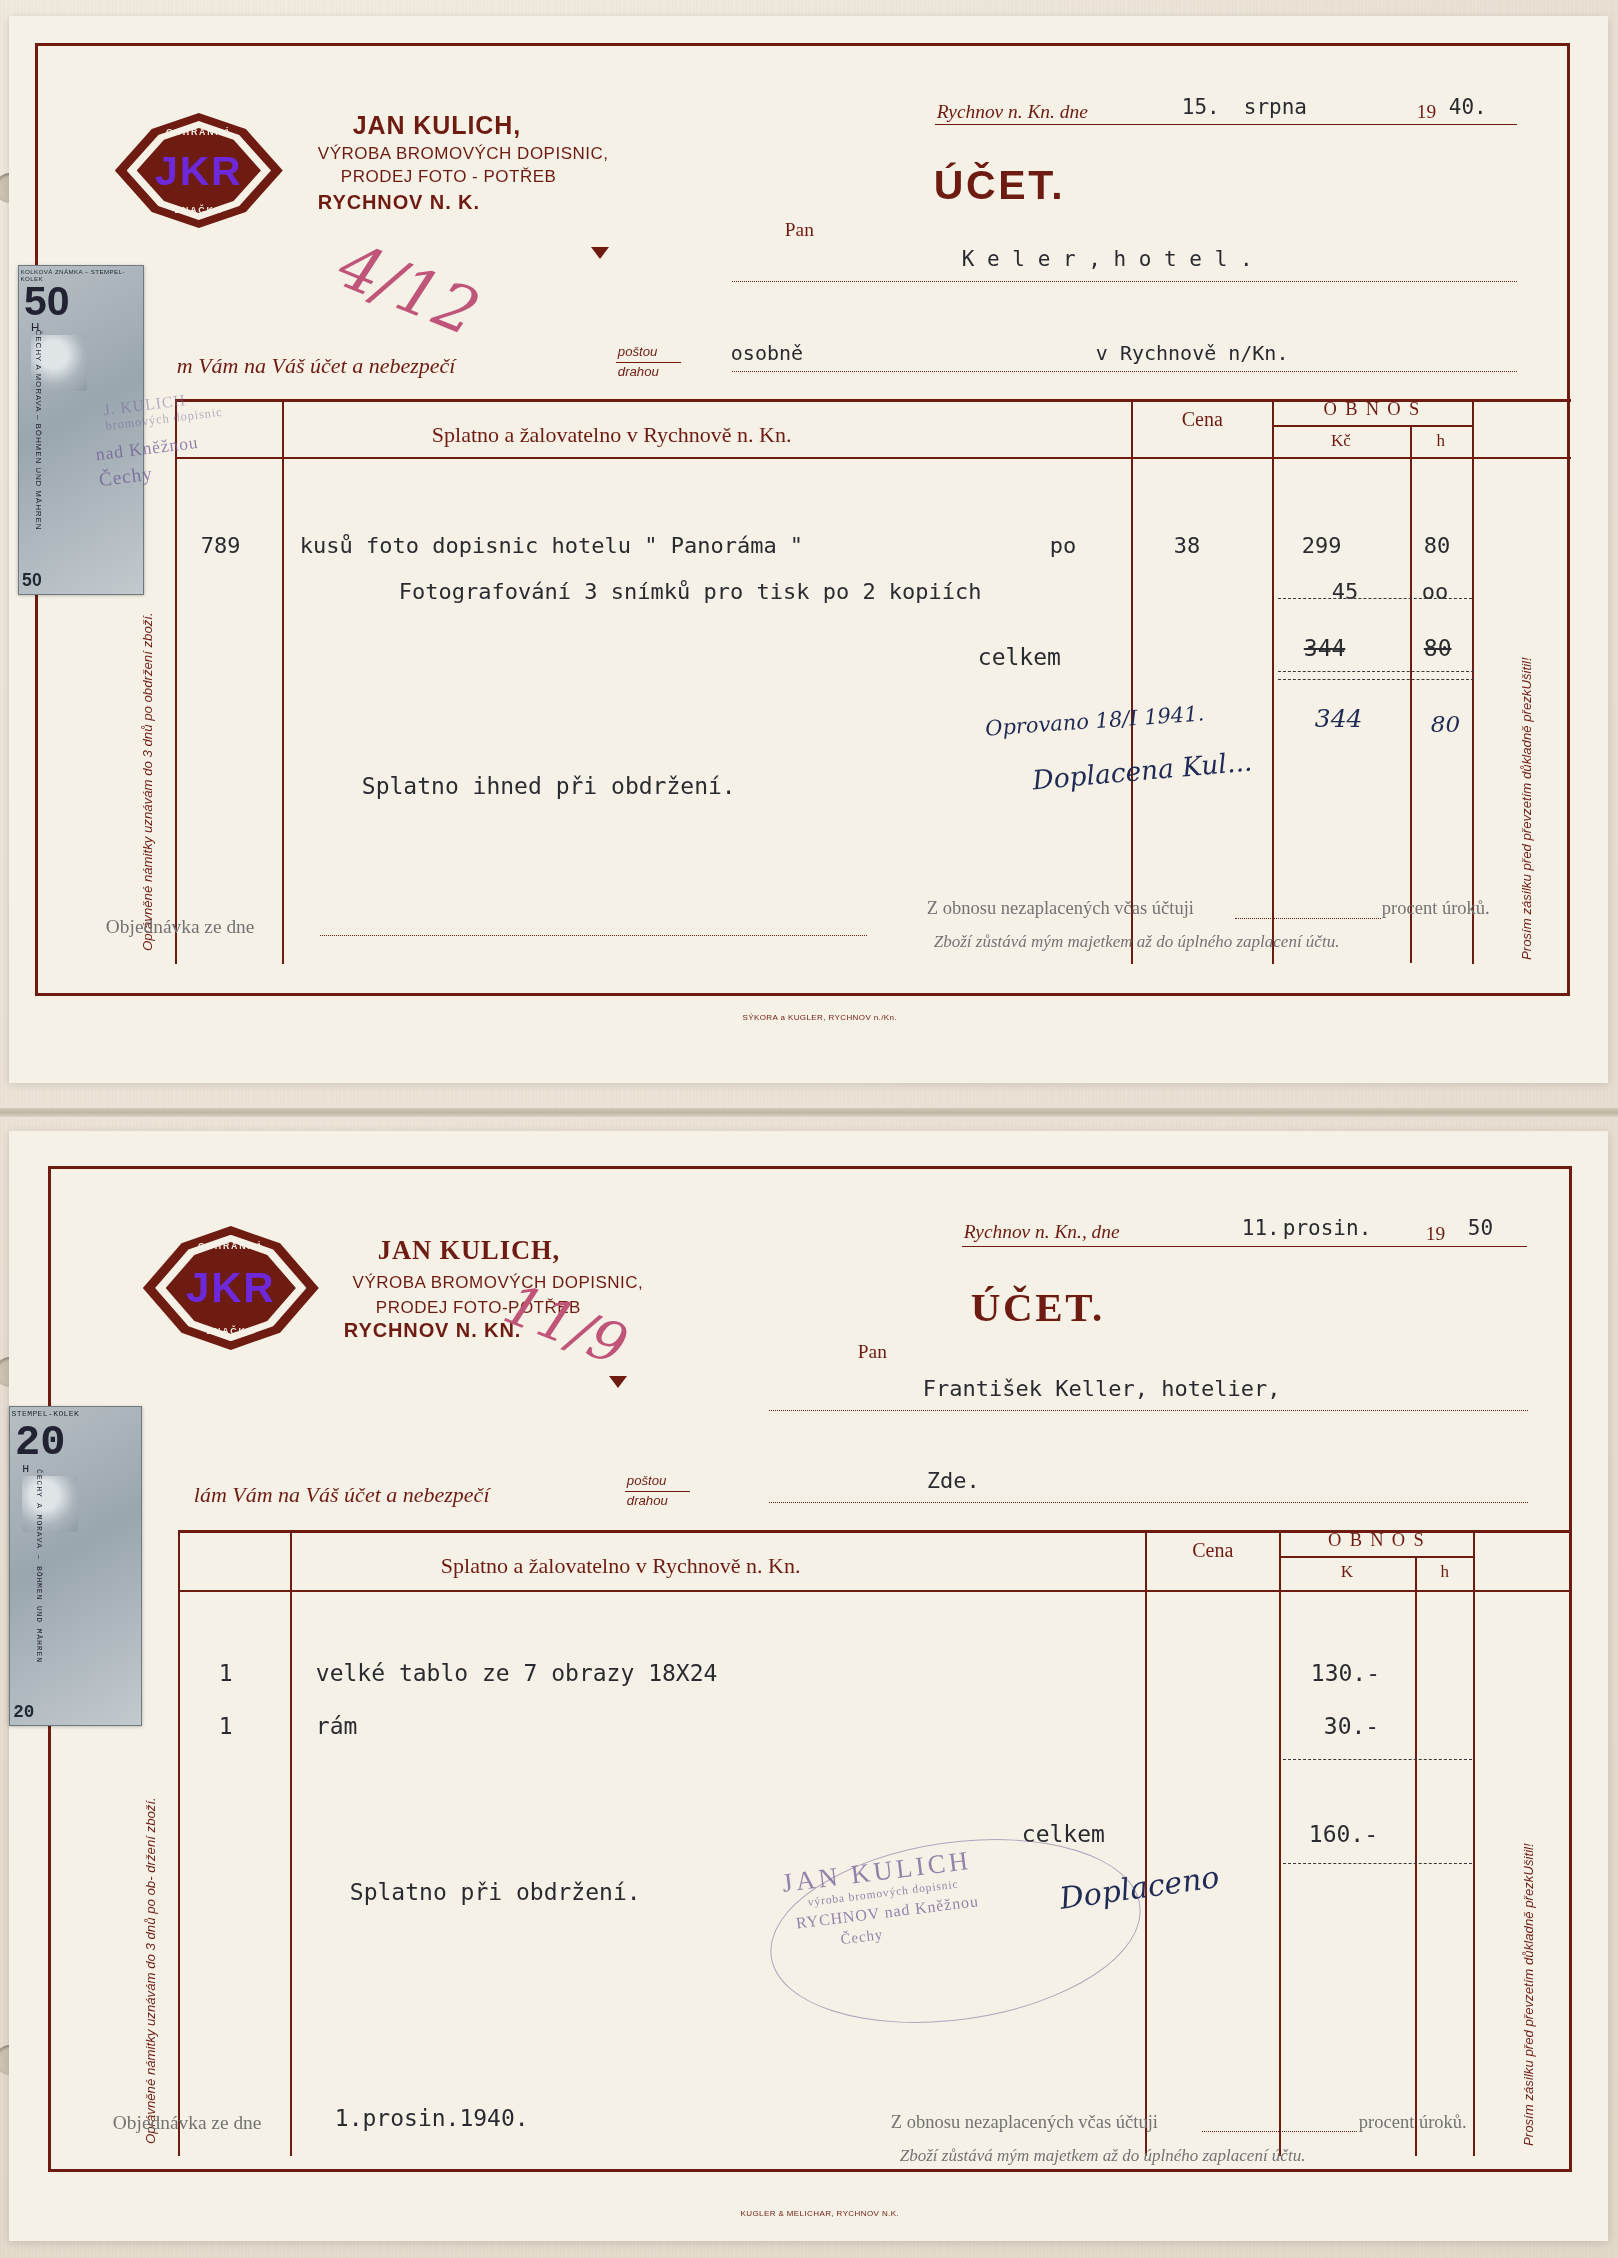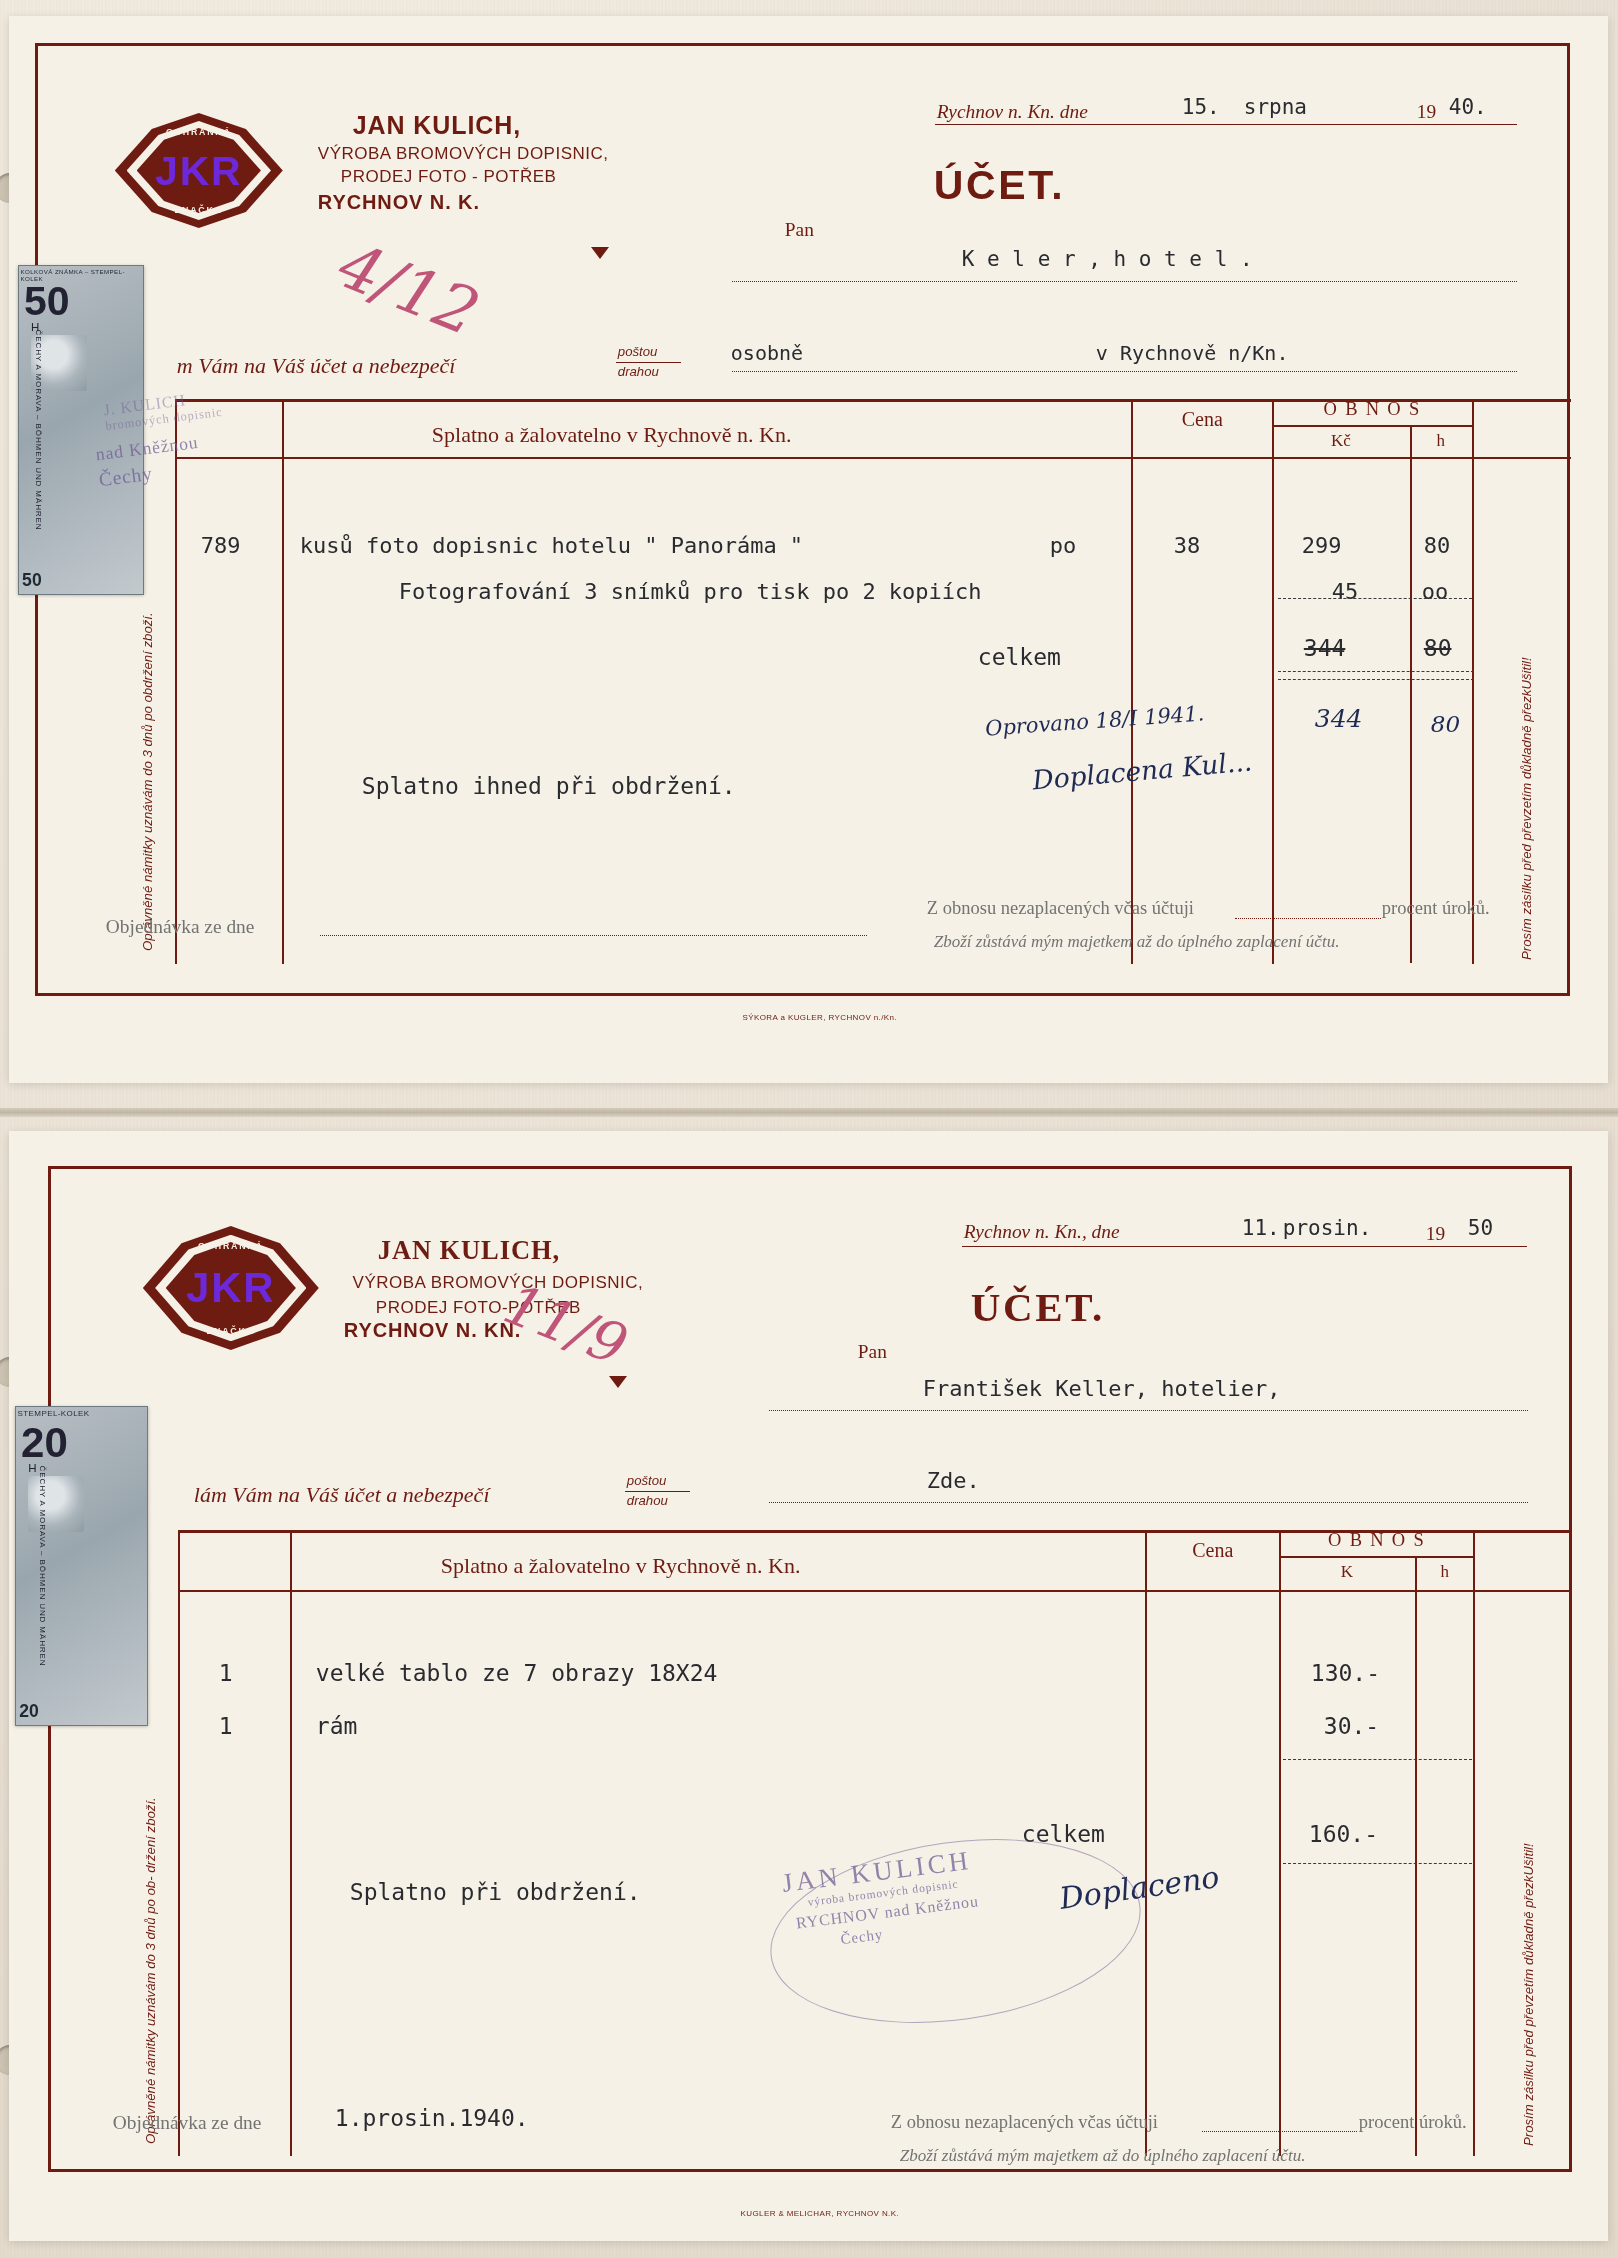--- a/index.html
+++ b/index.html
@@ -386,21 +386,21 @@
   <div class="oval-stamp" style="left:760px;top:711px;width:371px;height:176px;"></div>
 
   <div class="foot" style="position:absolute;left:104px;top:981px;font-size:19.4px;font-family:'Liberation Serif',serif;">Objednávka ze dne</div>
   <div class="tw" style="position:absolute;left:326px;top:974px;font-size:23px;">1.prosin.1940.</div>
   <div class="foot" style="position:absolute;left:882px;top:981px;font-size:18.5px;font-family:'Liberation Serif',serif;">Z obnosu nezaplacených včas účtuji</div>
   <div class="foot" style="position:absolute;left:1350px;top:981px;font-size:18.5px;font-family:'Liberation Serif',serif;">procent úroků.</div>
   <div class="dotline" style="left:1193px;top:1000px;width:155px;"></div>
   <div class="foot" style="position:absolute;left:891px;top:1015px;font-size:17px;font-style:italic;font-family:'Liberation Serif',serif;">Zboží zůstává mým majetkem až do úplného zaplacení účtu.</div>
   <div class="tiny" style="left:670px;top:1078px;width:282px;">KUGLER &amp; MELICHAR, RYCHNOV N.K.</div>
 
-  <div class="stamp" style="left:6px;top:275px;width:131px;height:318px;">
+  <div class="stamp" style="left:0px;top:275px;width:131px;height:318px;font-family:Liberation Mono, monospace;">
     <div class="toptxt" style="font-size:8px;">STEMPEL-KOLEK</div>
     <div class="val" style="font-size:42px;">20</div>
     <div class="hh">H</div>
     <div class="lion"></div>
     <div class="rot">ČECHY A MORAVA – BÖHMEN UND MÄHREN</div>
     <div class="bottxt" style="font-size:17.6px;font-weight:bold;">20</div>
   </div>
 </div>
 
 

